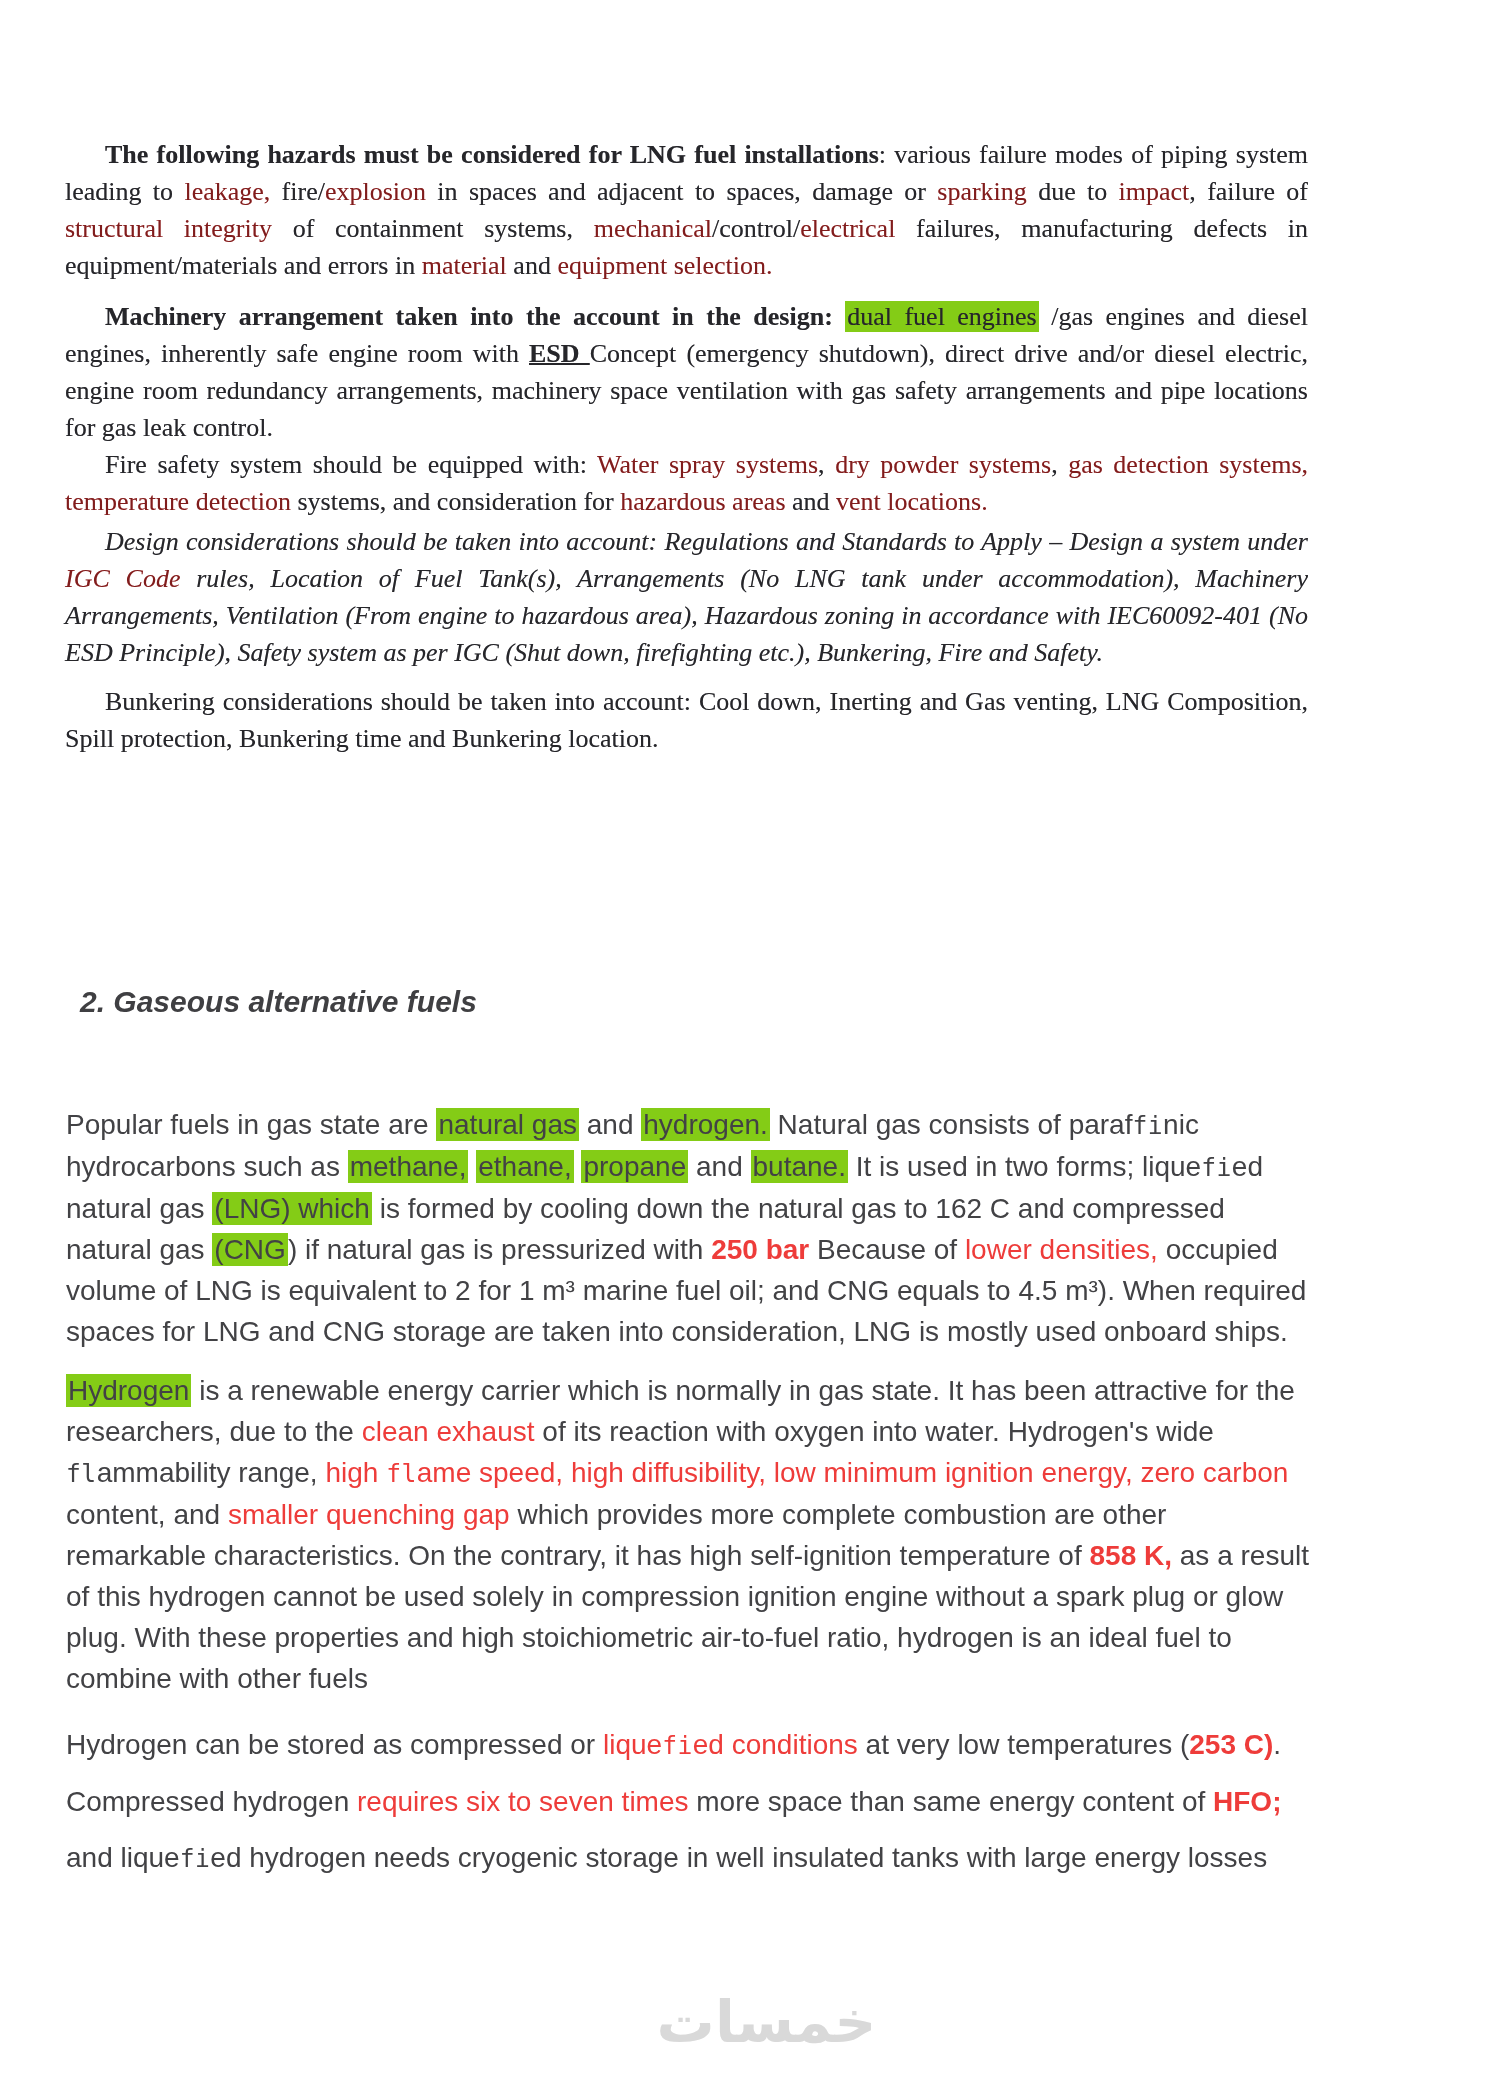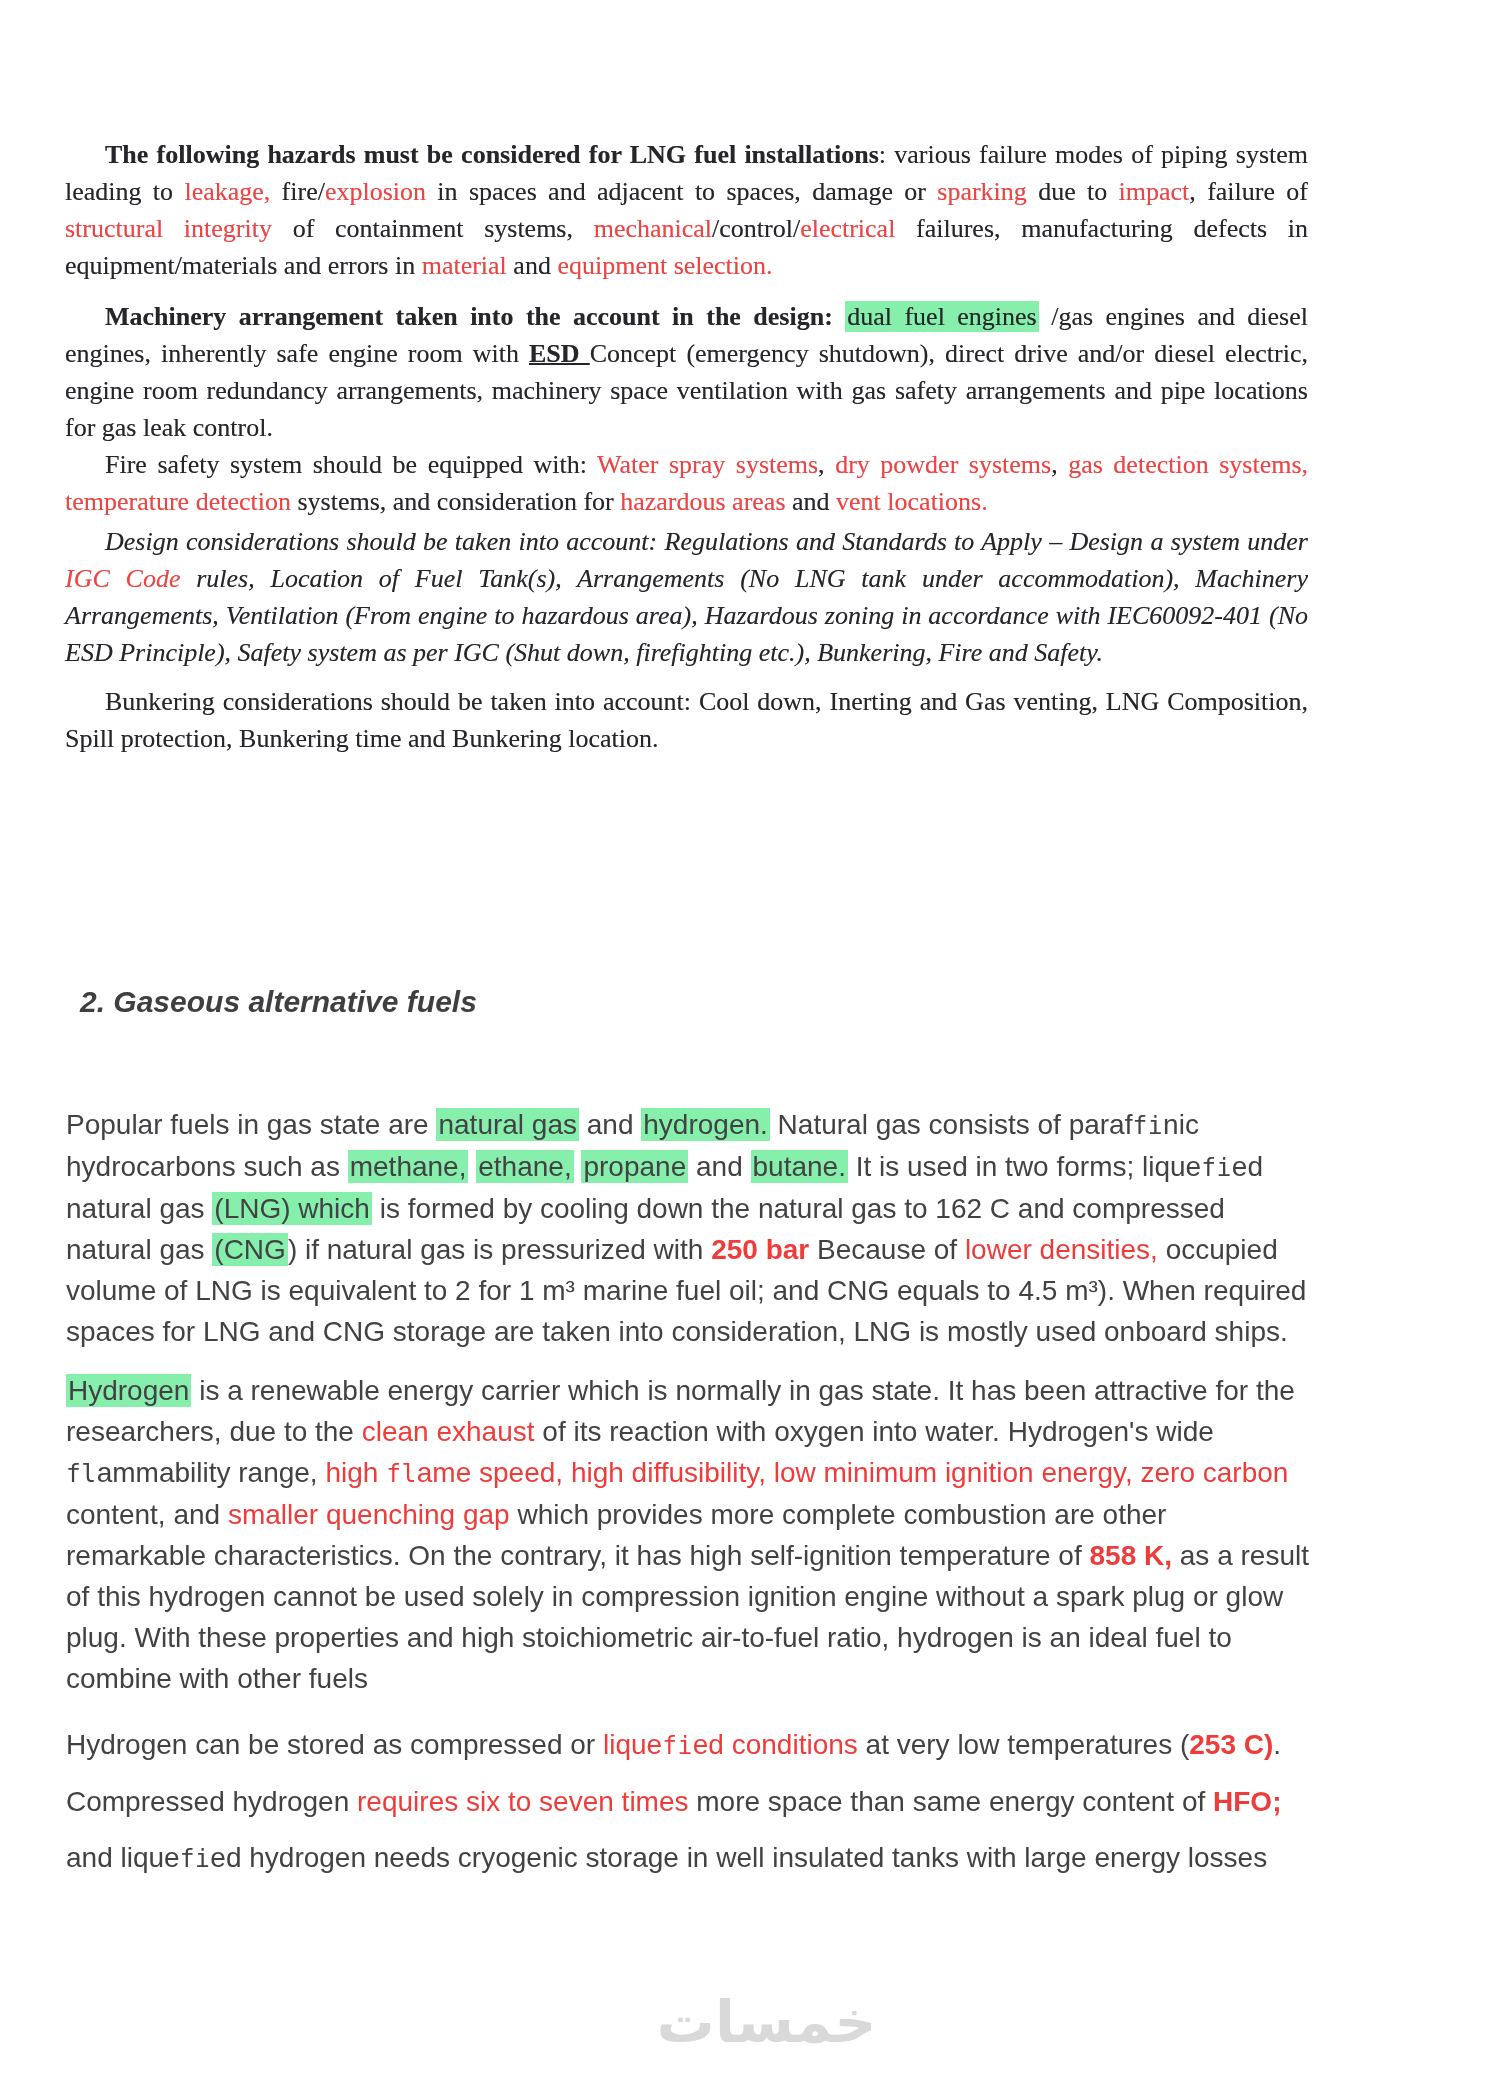--- a/index.html
+++ b/index.html
@@ -20,21 +20,21 @@
     font-size:26px;
     line-height:37px;
     color:#26262a;
     text-align:justify;
     text-shadow:0 0 0.6px rgba(40,40,50,.45);
   }
   .serif-block p{margin:0;text-indent:40px;}
   .serif-block p.sp2{margin-top:14px;}
   .serif-block p.sp4{margin-top:3px;font-style:italic;}
   .serif-block p.sp5{margin-top:12px;}
-  .serif-block .r{color:#ef4444;text-shadow:0 0 0.6px rgba(226,82,81,.5);}
+  .serif-block .r{color:#7f1d1d;text-shadow:0 0 0.6px rgba(226,82,81,.5);}
   
   .heading{
     position:absolute;
     left:68px; top:972px;
     margin:12px;
     font-family:"Liberation Sans","DejaVu Sans",sans-serif;
     font-style:italic;
     font-weight:600;
     font-size:30px;
     line-height:36px;
@@ -52,21 +52,21 @@
     text-align:left;
     margin-top:36px;
   }
   .sans-block p{margin:0 0 18px 0;}
   .sans-block p.double{line-height:56px;margin-top:12px;}
   .sans-block .r{color:#ee3c3a;}
   
   .b{font-weight:bold;}
   .rb{font-weight:bold;}
   .sans-block .rb{color:#ee3c3a;}
-  .hl{background:#86efac;padding:1px 2px;}
+  .hl{background:#84cc16;padding:1px 2px;}
   .bu{font-weight:bold;text-decoration:underline;text-decoration-thickness:2px;font-family:Liberation Serif, serif;}
   .lig{font-family:"DejaVu Sans Mono",monospace;font-size:0.88em;letter-spacing:0.5px;}
   
   .watermark{
     position:absolute;
     left:0; right:0; top:1988px;
     text-align:center;
     font-family:"DejaVu Sans",sans-serif;
     font-size:58px;
     font-weight:bold;

